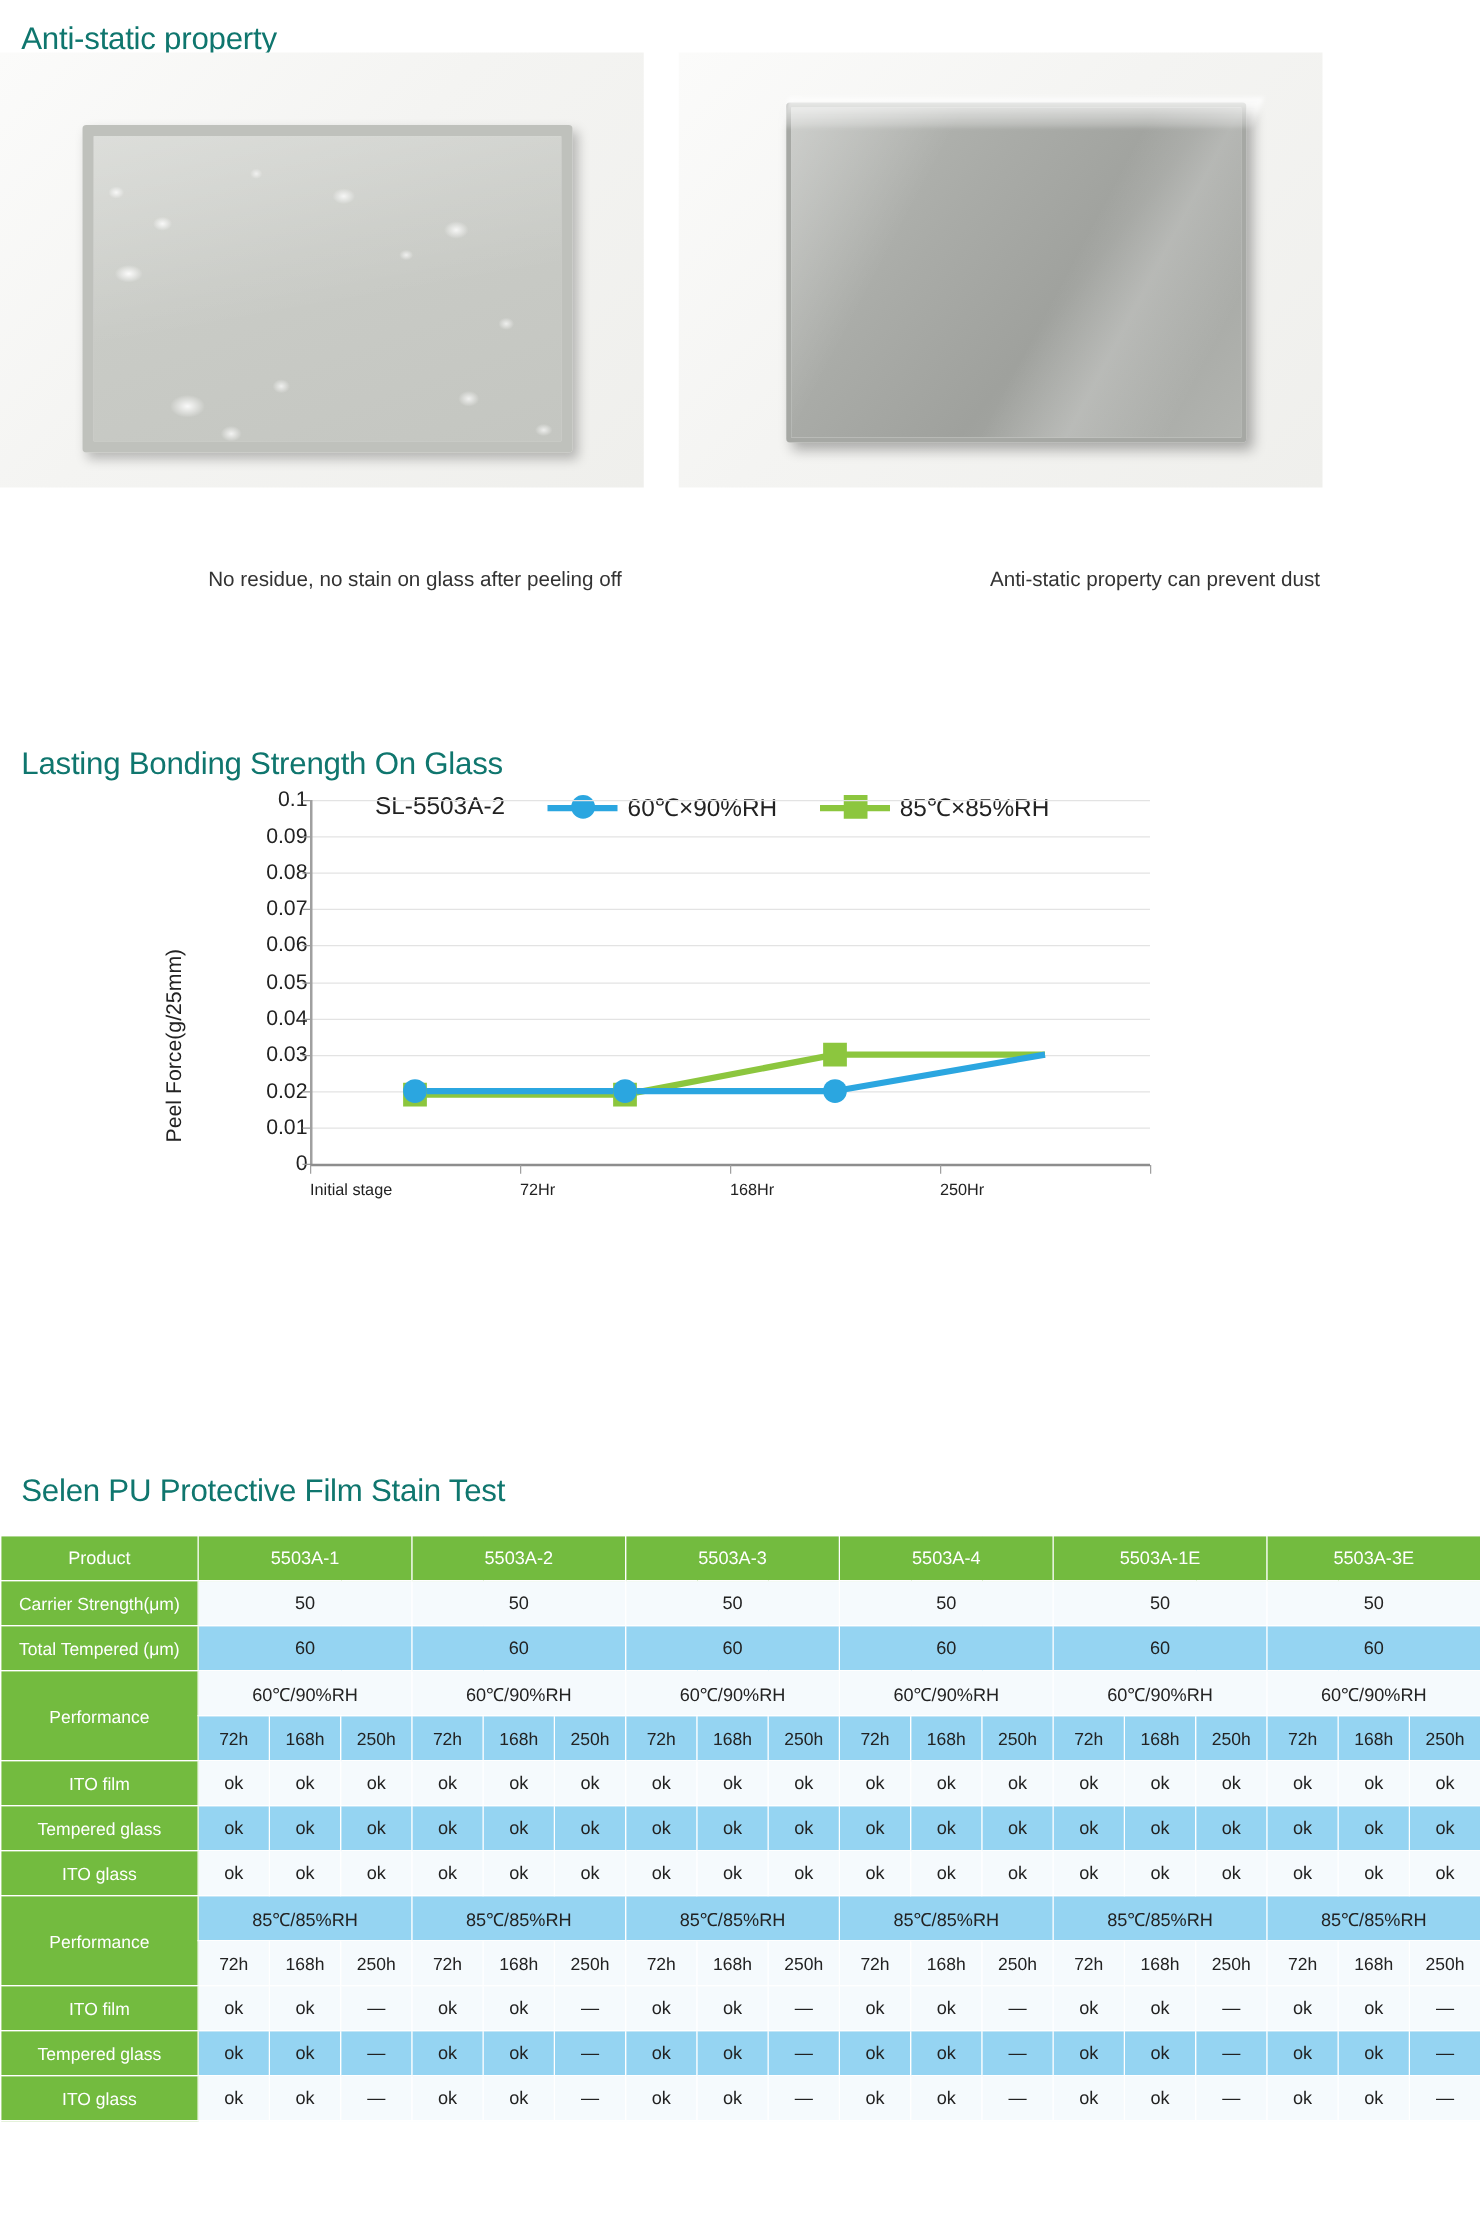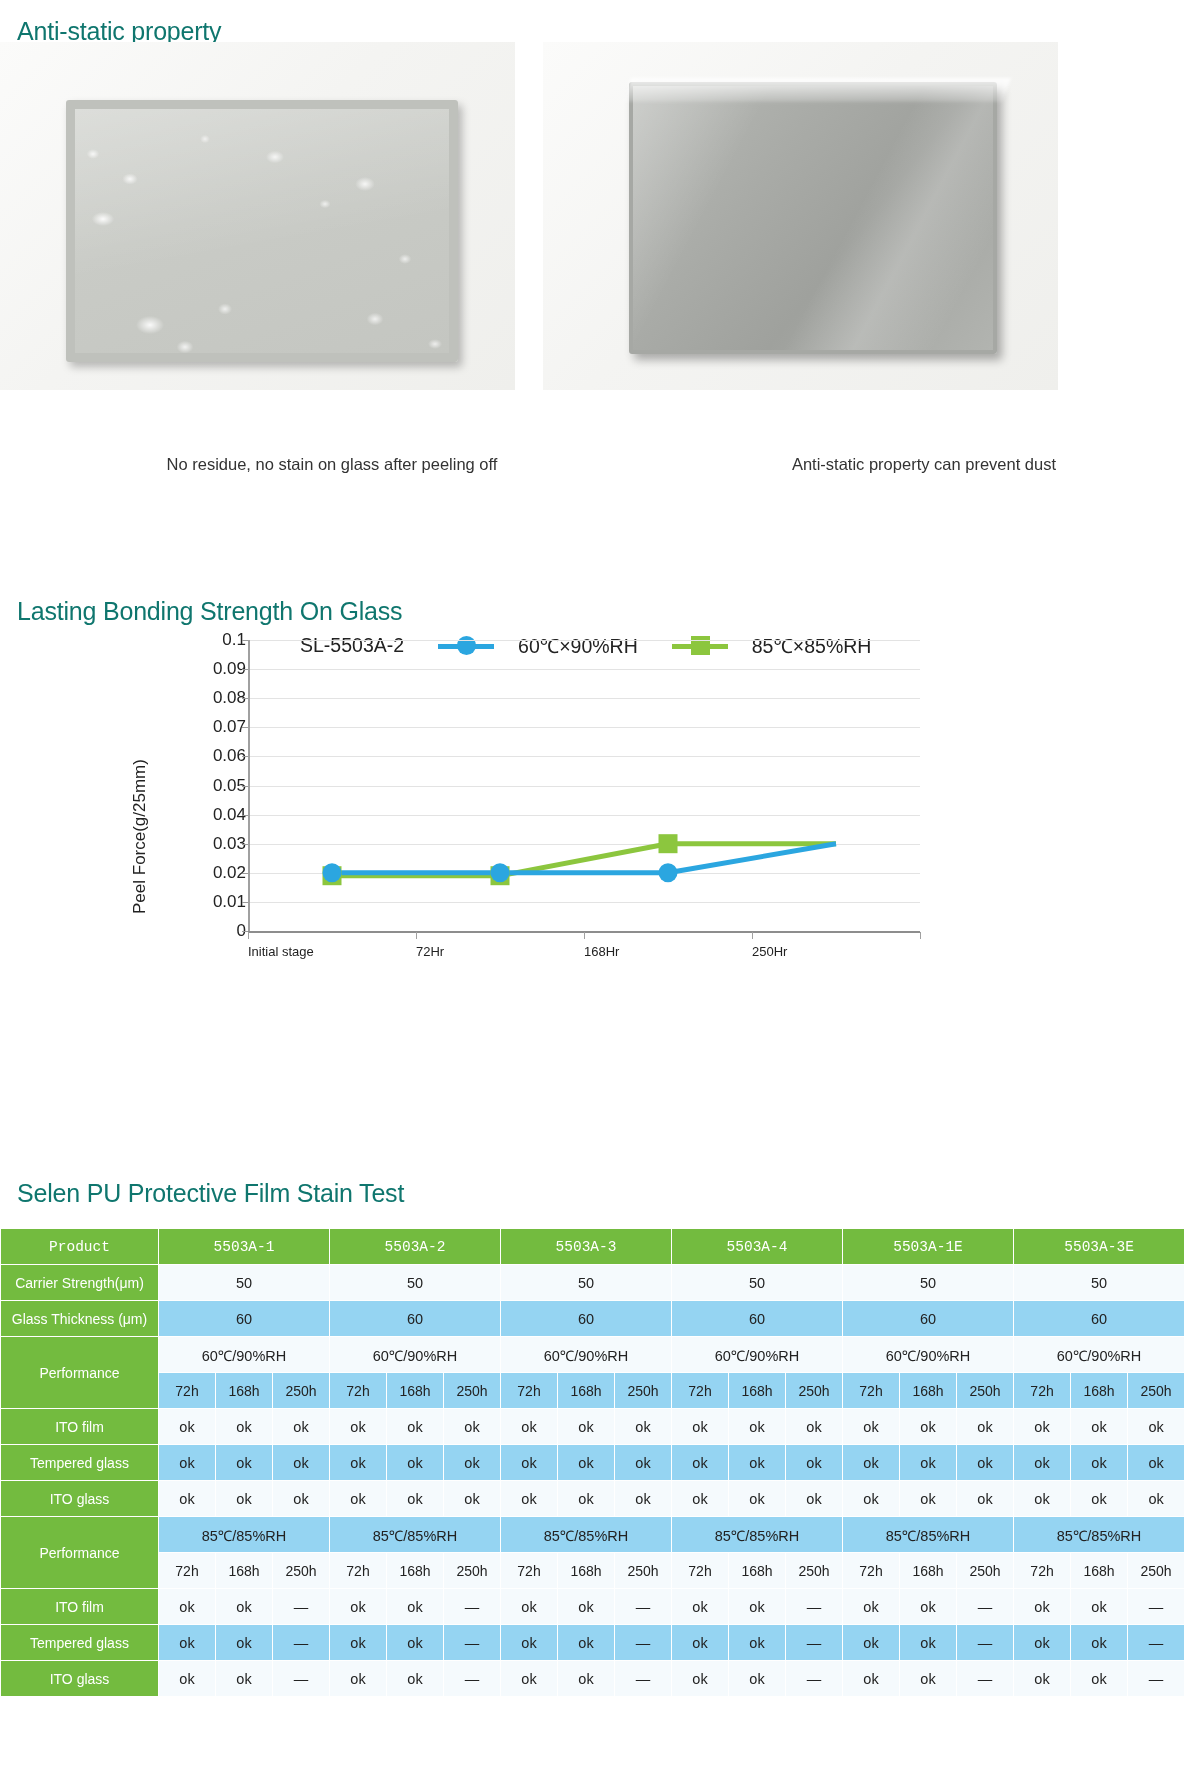--- a/index.html
+++ b/index.html
@@ -105,21 +105,21 @@
 
   .chart-area {
     position:absolute; left:0; top:632px;
     width:1184px; height: 390px;
   }
   .chart-legend {
     position:absolute; left: 300px; top: 0px;
     display:flex; align-items:center; gap: 34px;
     font-size: 19.5px; color:#222;
   }
-  .legend-series { display:flex; align-items:center; gap: 24px; }
+  .legend-series { display:flex; align-items:center; gap: 8px; }
   .legend-line { display:block; position:relative; width:56px; height:5px; }
   .legend-line .bar { position:absolute; left:0; top:1px; width:56px; height:4.5px; }
   .legend-line .mark { position:absolute; left:19px; top:-7px; width:19px; height:19px; }
   .legend-line .mark.circle { border-radius:50%; }
 
   .plot-wrap { position:absolute; left:0; top:0; width:1184px; height:390px; }
   .ylabel {
     position:absolute; left: 130px; top: 160px;
     transform: rotate(-90deg); transform-origin: left top;
     font-size: 17px; color:#222; white-space:nowrap;
@@ -152,21 +152,21 @@
     font-size: 13.5px;
   }
   .stain-table td, .stain-table th {
     border: 1.5px solid #ffffff;
     text-align:center;
     vertical-align: middle;
     font-weight: normal;
     padding: 0;
     height: 36px;
   }
-  .hdr-green-top { background:#73bb3f; color:#ffffff; font-size: 14.5px; height: 58px; font-family: Liberation Mono, monospace; }
+  .hdr-green-top { background:#73bb3f; color:#ffffff; font-size: 14.5px; height: 58px; }
   .rowlabel { background:#73bb3f; color:#ffffff; width: 158px; font-size: 14px; }
   .cell-white { background:#f5fafd; color:#222; font-size: 14.5px; }
   .cell-blue  { background:#95d4f2; color:#222; font-size: 14.5px; }
   .cond-white { background:#f5fafd; color:#222; font-size: 14.5px; height: 37px;}
   .cond-blue  { background:#95d4f2; color:#222; font-size: 14.5px; height: 37px;}
   .sub-blue   { background:#95d4f2; color:#222; font-size: 14px; height: 38px;}
   .sub-white  { background:#f5fafd; color:#222; font-size: 14px; height: 38px;}
 </style>
 </head>
 <body>
@@ -321,21 +321,21 @@
       <tr>
         <td class="rowlabel">Carrier Strength(μm)</td>
         <td class="cell-white" colspan="3">50</td>
         <td class="cell-white" colspan="3">50</td>
         <td class="cell-white" colspan="3">50</td>
         <td class="cell-white" colspan="3">50</td>
         <td class="cell-white" colspan="3">50</td>
         <td class="cell-white" colspan="3">50</td>
       </tr>
       <tr>
-        <td class="rowlabel">Glass Thickness (μm)</td>
+        <td class="rowlabel">Total Tempered (μm)</td>
         <td class="cell-blue" colspan="3">60</td>
         <td class="cell-blue" colspan="3">60</td>
         <td class="cell-blue" colspan="3">60</td>
         <td class="cell-blue" colspan="3">60</td>
         <td class="cell-blue" colspan="3">60</td>
         <td class="cell-blue" colspan="3">60</td>
       </tr>
       <tr>
         <td class="rowlabel" rowspan="2">Performance</td>
         <td class="cond-white" colspan="3">60℃/90%RH</td>

